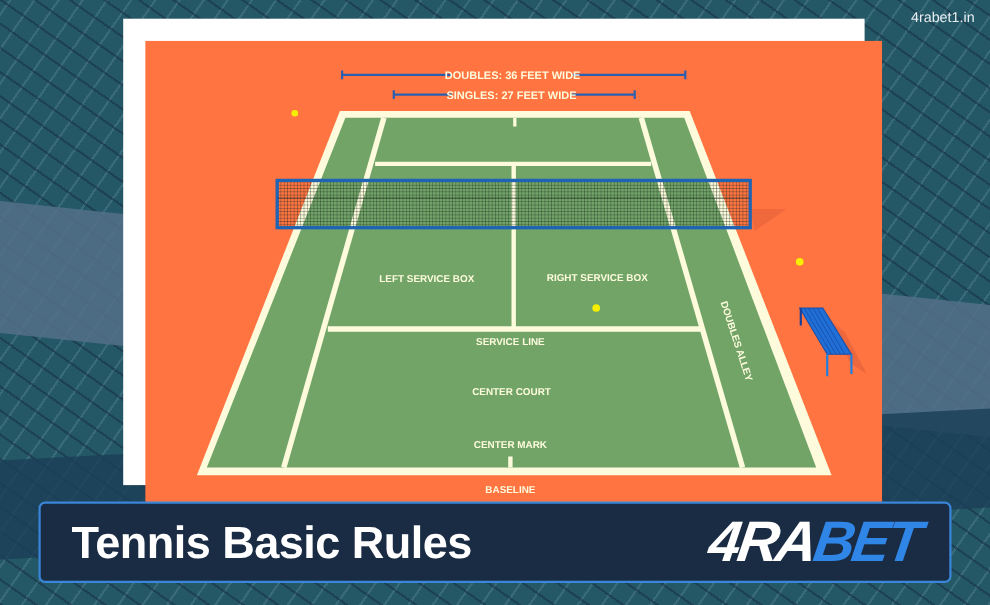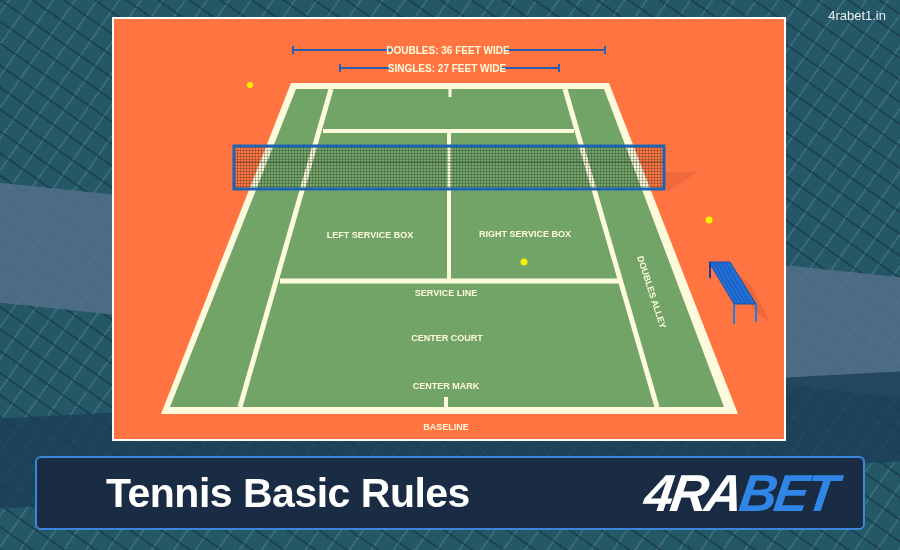--- a/index.html
+++ b/index.html
@@ -24,34 +24,33 @@
     position: absolute; left: 0; width: 900px; height: 90px; top: 395px;
     background: #1a3e58; opacity: 0.8;
     transform: skewY(-3deg);
   }
   .watermark {
     position: absolute; top: 8px; right: 14px;
     color: #e8eef2; font-size: 13px; text-align: right;
   }
   .diagram {
     position: absolute; left: 112px; top: 17px; width: 674px; height: 424px;
-    background: #fff; box-sizing: border-box; padding: 2px;
+    background: #fff; box-sizing: border-box; padding: 20px;
   }
   .diagram svg { display: block; }
   .banner {
     position: absolute; left: 35px; top: 456px; width: 830px; height: 74px;
     box-sizing: border-box; border: 2px solid #3a86d8; border-radius: 6px;
     background: #1a2b44;
     display: flex; align-items: center; justify-content: space-between;
     padding: 0 28px 0 28px;
   }
   .banner-title {
     color: #fff; font-size: 41px; font-weight: bold; letter-spacing: -0.5px;
     font-family: "Liberation Sans", sans-serif;
-    margin-left: 41px;
   }
   .logo {
     font-family: "Liberation Sans", sans-serif;
     font-size: 52px; font-weight: bold; font-style: italic; letter-spacing: -3px;
     transform: skewX(-8deg);
   }
   .logo .w { color: #ffffff; }
   .logo .b { color: #2f86e6; }
   .svgtxt { font-family: "Liberation Sans", sans-serif; font-weight: bold; }
 </style>

